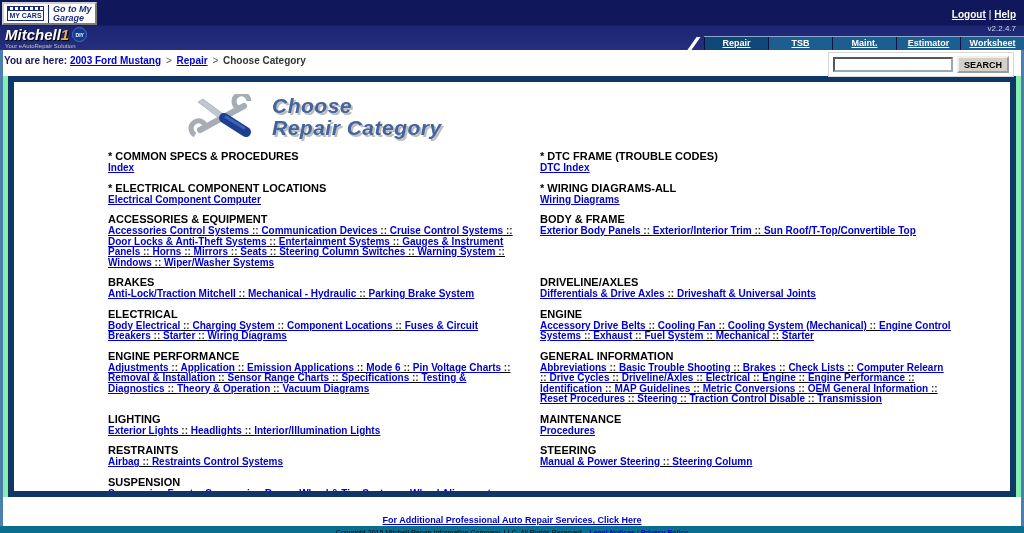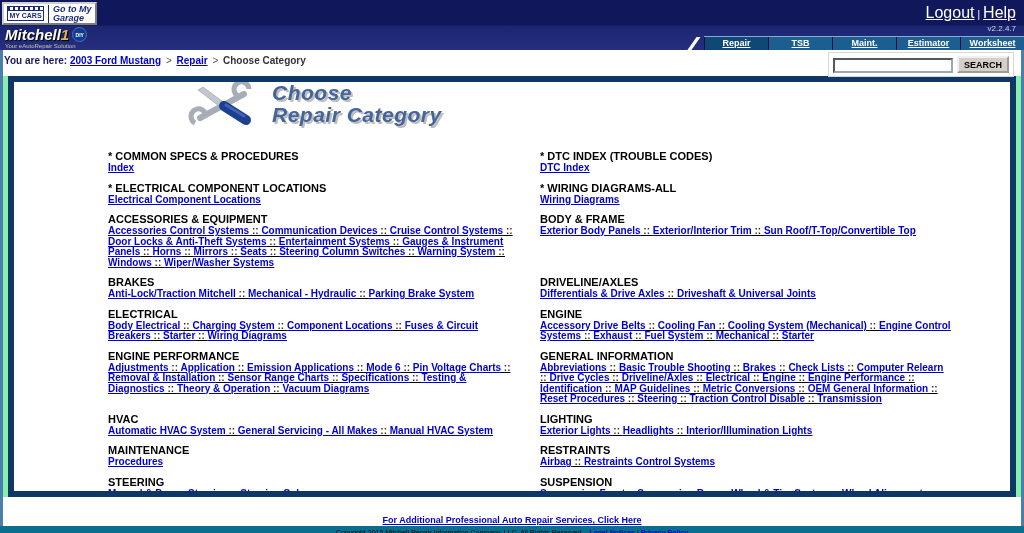--- a/index.html
+++ b/index.html
@@ -18,21 +18,21 @@
   .mycars-btn{ position:absolute; left:2px; top:2px; height:23px; background:#fff;
     border:2px outset #cfcfcf; display:flex; align-items:center; padding:1px 3px; cursor:pointer; }
   .plate{ width:37px; height:15px; border:1px solid #1a2a7a; background:#fff;
     display:flex; flex-direction:column; align-items:center; justify-content:flex-start; margin-right:4px; }
   .plate-top{ width:100%; height:4px; border-bottom:1px solid #1a2a7a;
     background:repeating-linear-gradient(90deg,#1a2a7a 0 2px,#fff 2px 5px); }
   .plate-text{ font-size:7px; font-weight:bold; color:#1a2a7a; line-height:9px; letter-spacing:0; }
   .mycars-label{ border-left:1px solid #1a2a7a; padding-left:4px; font-size:9px; font-weight:bold;
     font-style:italic; color:#1a2a7a; line-height:9px; white-space:pre-line; }
   .top-right{ position:absolute; right:8px; top:4px; text-align:right; }
-  .top-right a{ color:#fff; font-size:16px; font-weight:normal; text-decoration:underline; cursor:pointer; }
+  .top-right a{ color:#fff; font-size:10px; font-weight:bold; text-decoration:underline; cursor:pointer; }
   .top-divider{ color:#fff; font-size:10px; margin:0 3px; }
   .version{ color:#cfd3ee; font-size:8px; margin-top:2px; }
   .logo{ position:absolute; left:5px; top:27px; }
   .logo-main{ display:flex; align-items:center; }
   .logo-text{ color:#fff; font-size:15px; font-weight:bold; font-style:italic; line-height:14px;
     text-shadow:1px 1px 1px #000; }
   .logo-one{ color:#e8b04a; }
   .diy-badge{ width:15px; height:15px; margin-left:3px; border-radius:50%; background:#123a8c;
     border:1px solid #4a6fc0; color:#fff; font-size:5px; font-weight:bold;
     display:flex; align-items:center; justify-content:center; }
@@ -46,29 +46,29 @@
     border-left:1px solid #0a0f45; cursor:pointer; }
   .tab.active{ background:var(--tab-active); }
 
   
   .crumbrow{ position:relative; width:100%; height:26px; background:#fff; }
   .breadcrumb{ position:absolute; left:4px; top:5px; font-size:10px; color:#1a1a5e; font-weight:bold; }
   .breadcrumb a{ color:var(--link-blue); text-decoration:underline; cursor:pointer; }
   .crumb-sep{ color:#555; font-weight:normal; margin:0 2px; }
   .crumb-current{ color:#333; }
   .search-panel{ position:absolute; right:10px; top:2px; background:#fff;
-    border:1px solid #d8d8d8; padding:3px 4px; display:flex; align-items:flex-end; }
+    border:1px solid #d8d8d8; padding:3px 4px; display:flex; align-items:center; }
   .search-input{ width:120px; height:15px; border:2px inset #9aa7b5; font-size:10px; padding:0 2px; }
   .search-btn{ margin-left:4px; height:17px; padding:0 5px; background:#d4d0c8;
     border:2px outset #f0f0f0; font-size:9px; font-weight:bold; color:#000; cursor:pointer;
     font-family:"Liberation Sans", sans-serif; }
 
   
   .content{ margin:0 8px; height:421px; border:6px solid var(--navy-border); background:#fff; overflow:hidden; }
-  .title-area{ height:69px; display:flex; padding-left:172px; }
+  .title-area{ height:69px; display:flex; align-items:center; padding-left:172px; }
   .tools-icon{ width:72px; height:46px; }
   .page-title{ margin-left:14px; color:var(--title-blue); font-size:21px; font-weight:bold;
     font-style:italic; line-height:22px; text-shadow:2px 2px 0 #bdbdbd; letter-spacing:0.5px; }
   .category-grid{ display:grid; grid-template-columns:412px 412px; column-gap:20px;
     padding-left:94px; align-content:start; }
   .cat-cell{ margin-bottom:9px; }
   .cat-heading{ font-size:11px; line-height:11px; font-weight:bold; color:#000; margin-bottom:1px; }
   .cat-links{ font-size:10px; line-height:10.5px; font-weight:bold;text-decoration:underline; }
   .cat-link{ color:var(--link-blue); text-decoration:underline; cursor:pointer; }
   .sep{ color:#333; }
@@ -153,26 +153,26 @@
         <div>Choose</div>
         <div>Repair Category</div>
       </div>
     </div>
     <div class="category-grid" id="category-grid">
         <div class="cat-cell">
           <div class="cat-heading">* COMMON SPECS &amp; PROCEDURES</div>
           <div class="cat-links"><a class="cat-link">Index</a></div>
         </div>
         <div class="cat-cell">
-          <div class="cat-heading">* DTC INDEX (TROUBLE CODES)</div>
+          <div class="cat-heading">* DTC FRAME (TROUBLE CODES)</div>
           <div class="cat-links"><a class="cat-link">DTC Index</a></div>
         </div>
         <div class="cat-cell">
           <div class="cat-heading">* ELECTRICAL COMPONENT LOCATIONS</div>
-          <div class="cat-links"><a class="cat-link">Electrical Component Locations</a></div>
+          <div class="cat-links"><a class="cat-link">Electrical Component Computer</a></div>
         </div>
         <div class="cat-cell">
           <div class="cat-heading">* WIRING DIAGRAMS-ALL</div>
           <div class="cat-links"><a class="cat-link">Wiring Diagrams</a></div>
         </div>
         <div class="cat-cell">
           <div class="cat-heading">ACCESSORIES &amp; EQUIPMENT</div>
           <div class="cat-links"><a class="cat-link">Accessories Control Systems</a><span class="sep"> :: </span><a class="cat-link">Communication Devices</a><span class="sep"> :: </span><a class="cat-link">Cruise Control Systems</a><span class="sep"> :: </span><a class="cat-link">Door Locks &amp; Anti-Theft Systems</a><span class="sep"> :: </span><a class="cat-link">Entertainment Systems</a><span class="sep"> :: </span><a class="cat-link">Gauges &amp; Instrument Panels</a><span class="sep"> :: </span><a class="cat-link">Horns</a><span class="sep"> :: </span><a class="cat-link">Mirrors</a><span class="sep"> :: </span><a class="cat-link">Seats</a><span class="sep"> :: </span><a class="cat-link">Steering Column Switches</a><span class="sep"> :: </span><a class="cat-link">Warning System</a><span class="sep"> :: </span><a class="cat-link">Windows</a><span class="sep"> :: </span><a class="cat-link">Wiper/Washer Systems</a></div>
         </div>
         <div class="cat-cell">
@@ -195,24 +195,20 @@
           <div class="cat-heading">ENGINE</div>
           <div class="cat-links"><a class="cat-link">Accessory Drive Belts</a><span class="sep"> :: </span><a class="cat-link">Cooling Fan</a><span class="sep"> :: </span><a class="cat-link">Cooling System (Mechanical)</a><span class="sep"> :: </span><a class="cat-link">Engine Control Systems</a><span class="sep"> :: </span><a class="cat-link">Exhaust</a><span class="sep"> :: </span><a class="cat-link">Fuel System</a><span class="sep"> :: </span><a class="cat-link">Mechanical</a><span class="sep"> :: </span><a class="cat-link">Starter</a></div>
         </div>
         <div class="cat-cell">
           <div class="cat-heading">ENGINE PERFORMANCE</div>
           <div class="cat-links"><a class="cat-link">Adjustments</a><span class="sep"> :: </span><a class="cat-link">Application</a><span class="sep"> :: </span><a class="cat-link">Emission Applications</a><span class="sep"> :: </span><a class="cat-link">Mode 6</a><span class="sep"> :: </span><a class="cat-link">Pin Voltage Charts</a><span class="sep"> :: </span><a class="cat-link">Removal &amp; Installation</a><span class="sep"> :: </span><a class="cat-link">Sensor Range Charts</a><span class="sep"> :: </span><a class="cat-link">Specifications</a><span class="sep"> :: </span><a class="cat-link">Testing &amp; Diagnostics</a><span class="sep"> :: </span><a class="cat-link">Theory &amp; Operation</a><span class="sep"> :: </span><a class="cat-link">Vacuum Diagrams</a></div>
         </div>
         <div class="cat-cell">
           <div class="cat-heading">GENERAL INFORMATION</div>
           <div class="cat-links"><a class="cat-link">Abbreviations</a><span class="sep"> :: </span><a class="cat-link">Basic Trouble Shooting</a><span class="sep"> :: </span><a class="cat-link">Brakes</a><span class="sep"> :: </span><a class="cat-link">Check Lists</a><span class="sep"> :: </span><a class="cat-link">Computer Relearn</a><span class="sep"> :: </span><a class="cat-link">Drive Cycles</a><span class="sep"> :: </span><a class="cat-link">Driveline/Axles</a><span class="sep"> :: </span><a class="cat-link">Electrical</a><span class="sep"> :: </span><a class="cat-link">Engine</a><span class="sep"> :: </span><a class="cat-link">Engine Performance</a><span class="sep"> :: </span><a class="cat-link">Identification</a><span class="sep"> :: </span><a class="cat-link">MAP Guidelines</a><span class="sep"> :: </span><a class="cat-link">Metric Conversions</a><span class="sep"> :: </span><a class="cat-link">OEM General Information</a><span class="sep"> :: </span><a class="cat-link">Reset Procedures</a><span class="sep"> :: </span><a class="cat-link">Steering</a><span class="sep"> :: </span><a class="cat-link">Traction Control Disable</a><span class="sep"> :: </span><a class="cat-link">Transmission</a></div>
-        </div>
-        <div class="cat-cell">
-          <div class="cat-heading">HVAC</div>
-          <div class="cat-links"><a class="cat-link">Automatic HVAC System</a><span class="sep"> :: </span><a class="cat-link">General Servicing - All Makes</a><span class="sep"> :: </span><a class="cat-link">Manual HVAC System</a></div>
         </div>
         <div class="cat-cell">
           <div class="cat-heading">LIGHTING</div>
           <div class="cat-links"><a class="cat-link">Exterior Lights</a><span class="sep"> :: </span><a class="cat-link">Headlights</a><span class="sep"> :: </span><a class="cat-link">Interior/Illumination Lights</a></div>
         </div>
         <div class="cat-cell">
           <div class="cat-heading">MAINTENANCE</div>
           <div class="cat-links"><a class="cat-link">Procedures</a></div>
         </div>
         <div class="cat-cell">

